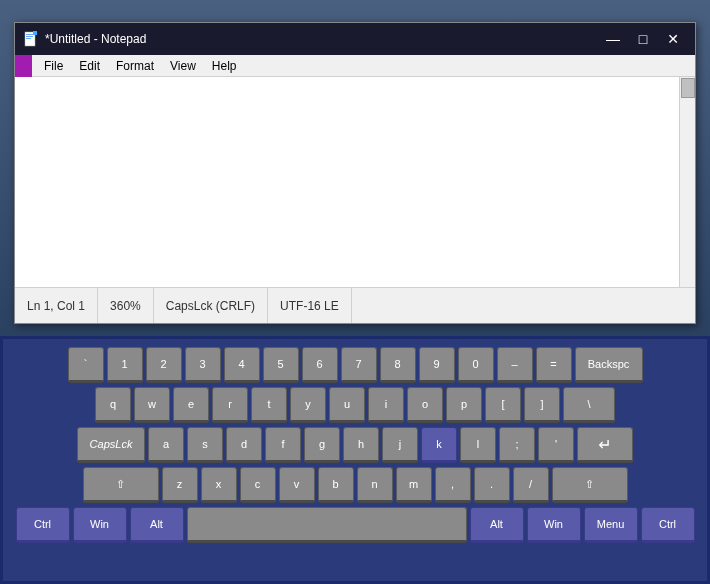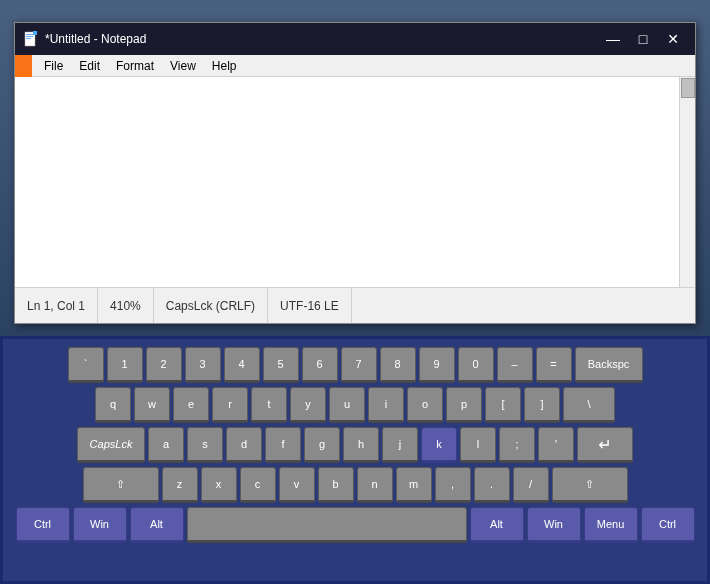--- a/index.html
+++ b/index.html
@@ -22,21 +22,21 @@
       z-index: 0;
     }
 
     
     .notepad-window {
       position: absolute;
       top: 22px;
       left: 14px;
       width: 682px;
       height: 302px;
-      background: #f97316;
+      background: #a21caf;
       border: 1px solid #888;
       box-shadow: 2px 2px 8px rgba(0,0,0,0.5);
       z-index: 10;
       display: flex;
       flex-direction: column;
     }
 
     .title-bar {
       background: #1a1a2e;
       height: 32px;
@@ -248,21 +248,21 @@
 
   <div class="text-area-container">
     <textarea style="width: calc(100% - 16px); height: 100%; border: none; outline: none; resize: none; font-size: 16px; padding: 4px; font-family: &quot;Courier New&quot;, monospace;"></textarea>
     <div class="scrollbar">
       <div class="scrollbar-thumb"></div>
     </div>
   </div>
 
   <div class="status-bar">
     <div class="status-item">Ln 1, Col 1</div>
-    <div class="status-item">410%</div>
+    <div class="status-item">360%</div>
     <div class="status-item">CapsLck (CRLF)</div>
     <div class="status-item">UTF-16 LE</div>
   </div>
 </div>
 
 <div class="keyboard-container">
 
   <div class="keyboard-row">
     <div class="key">`</div>
     <div class="key">1</div>

